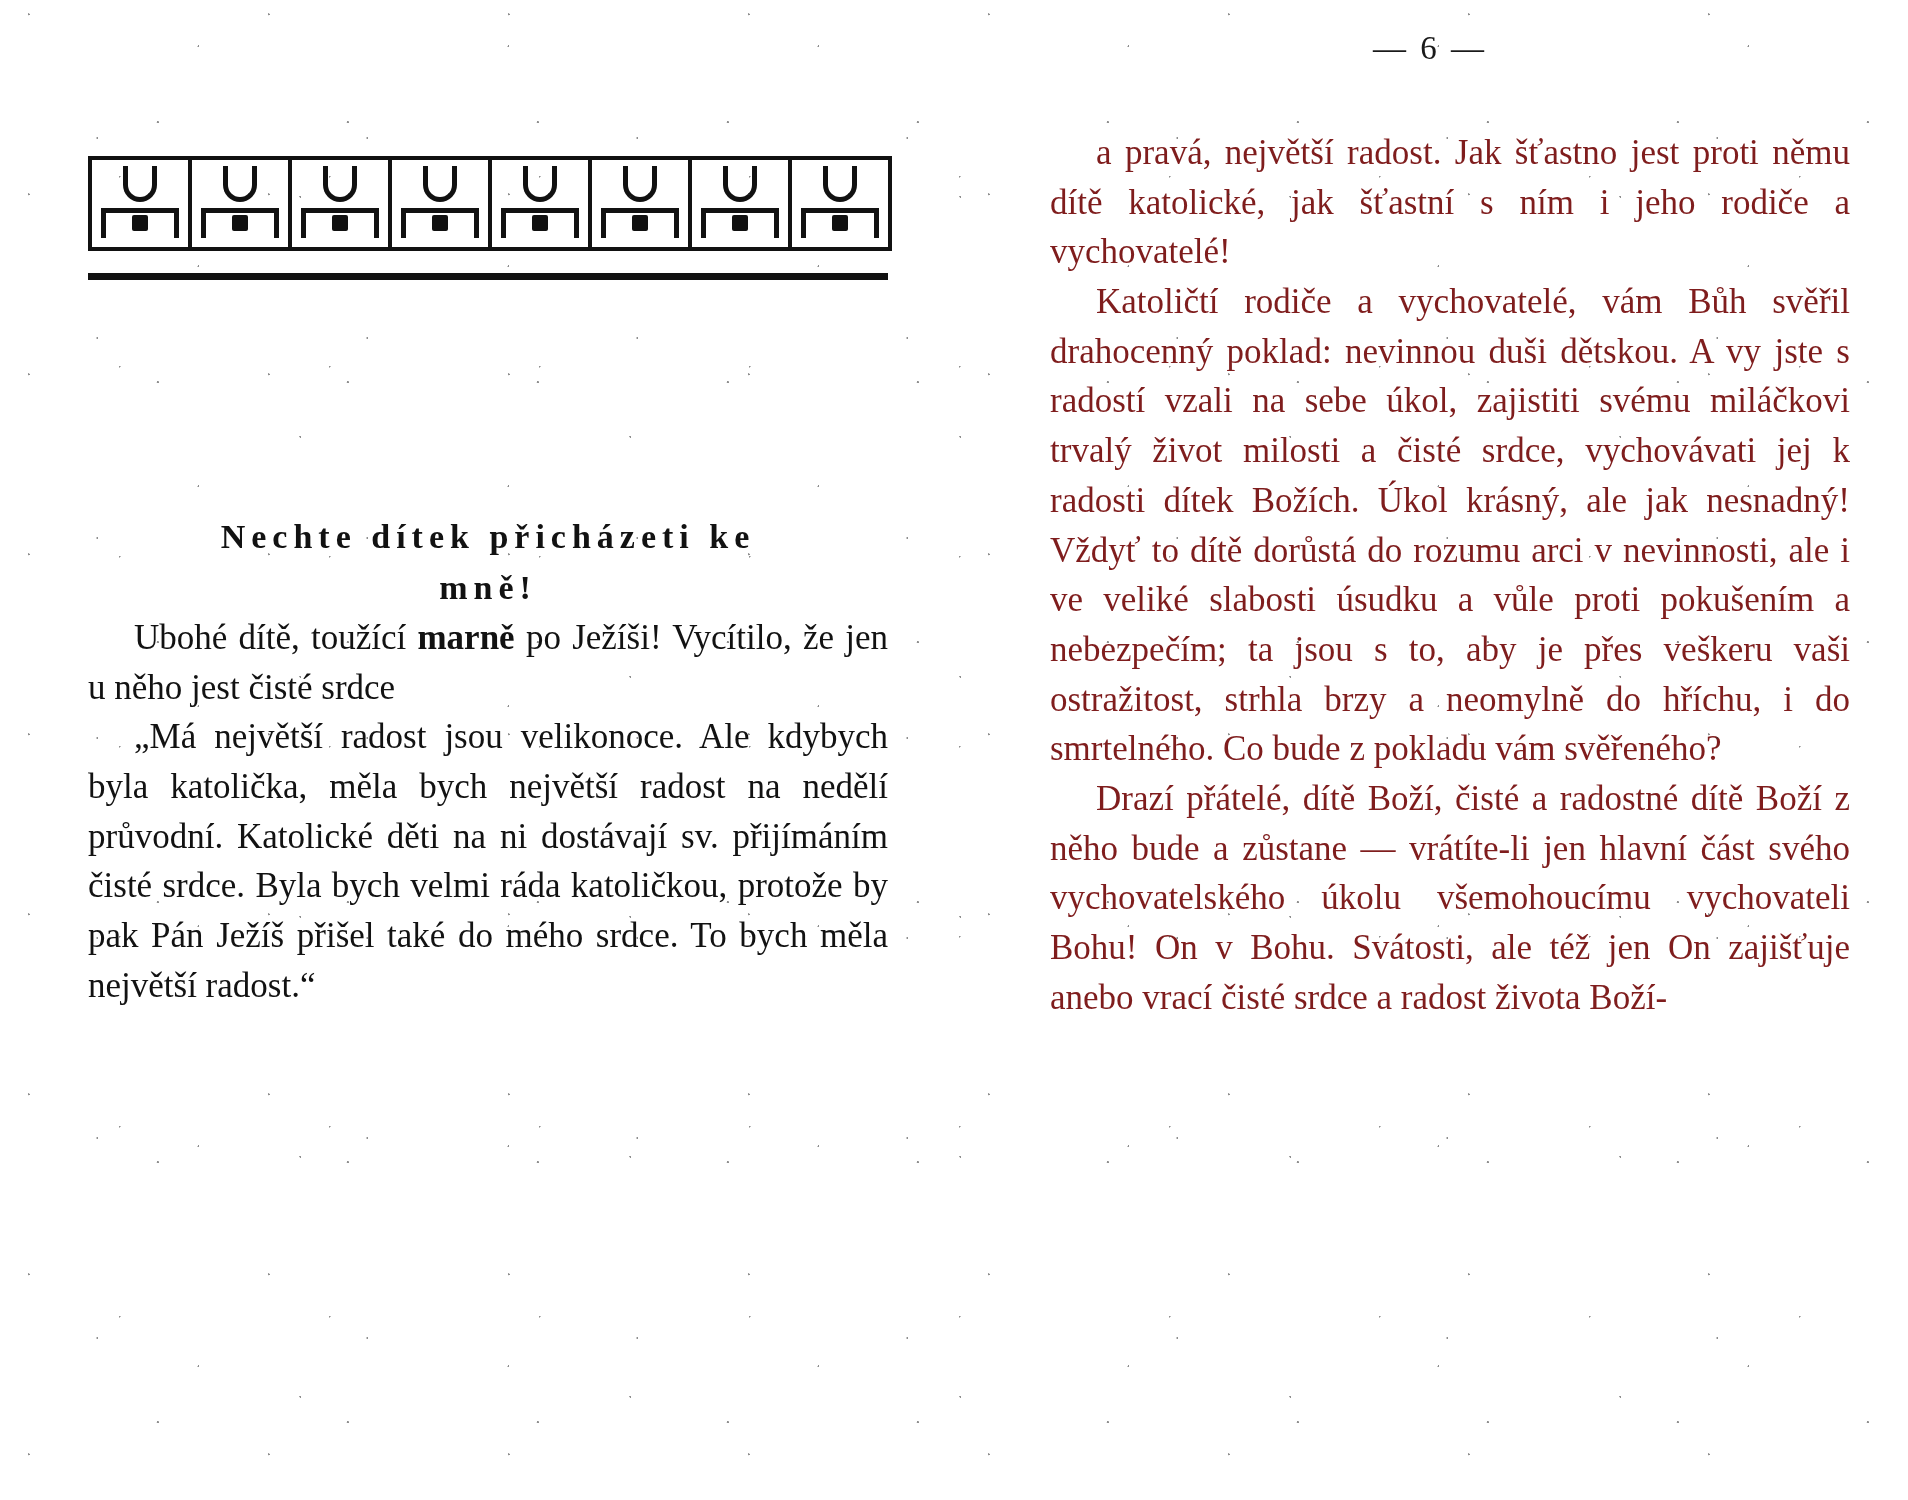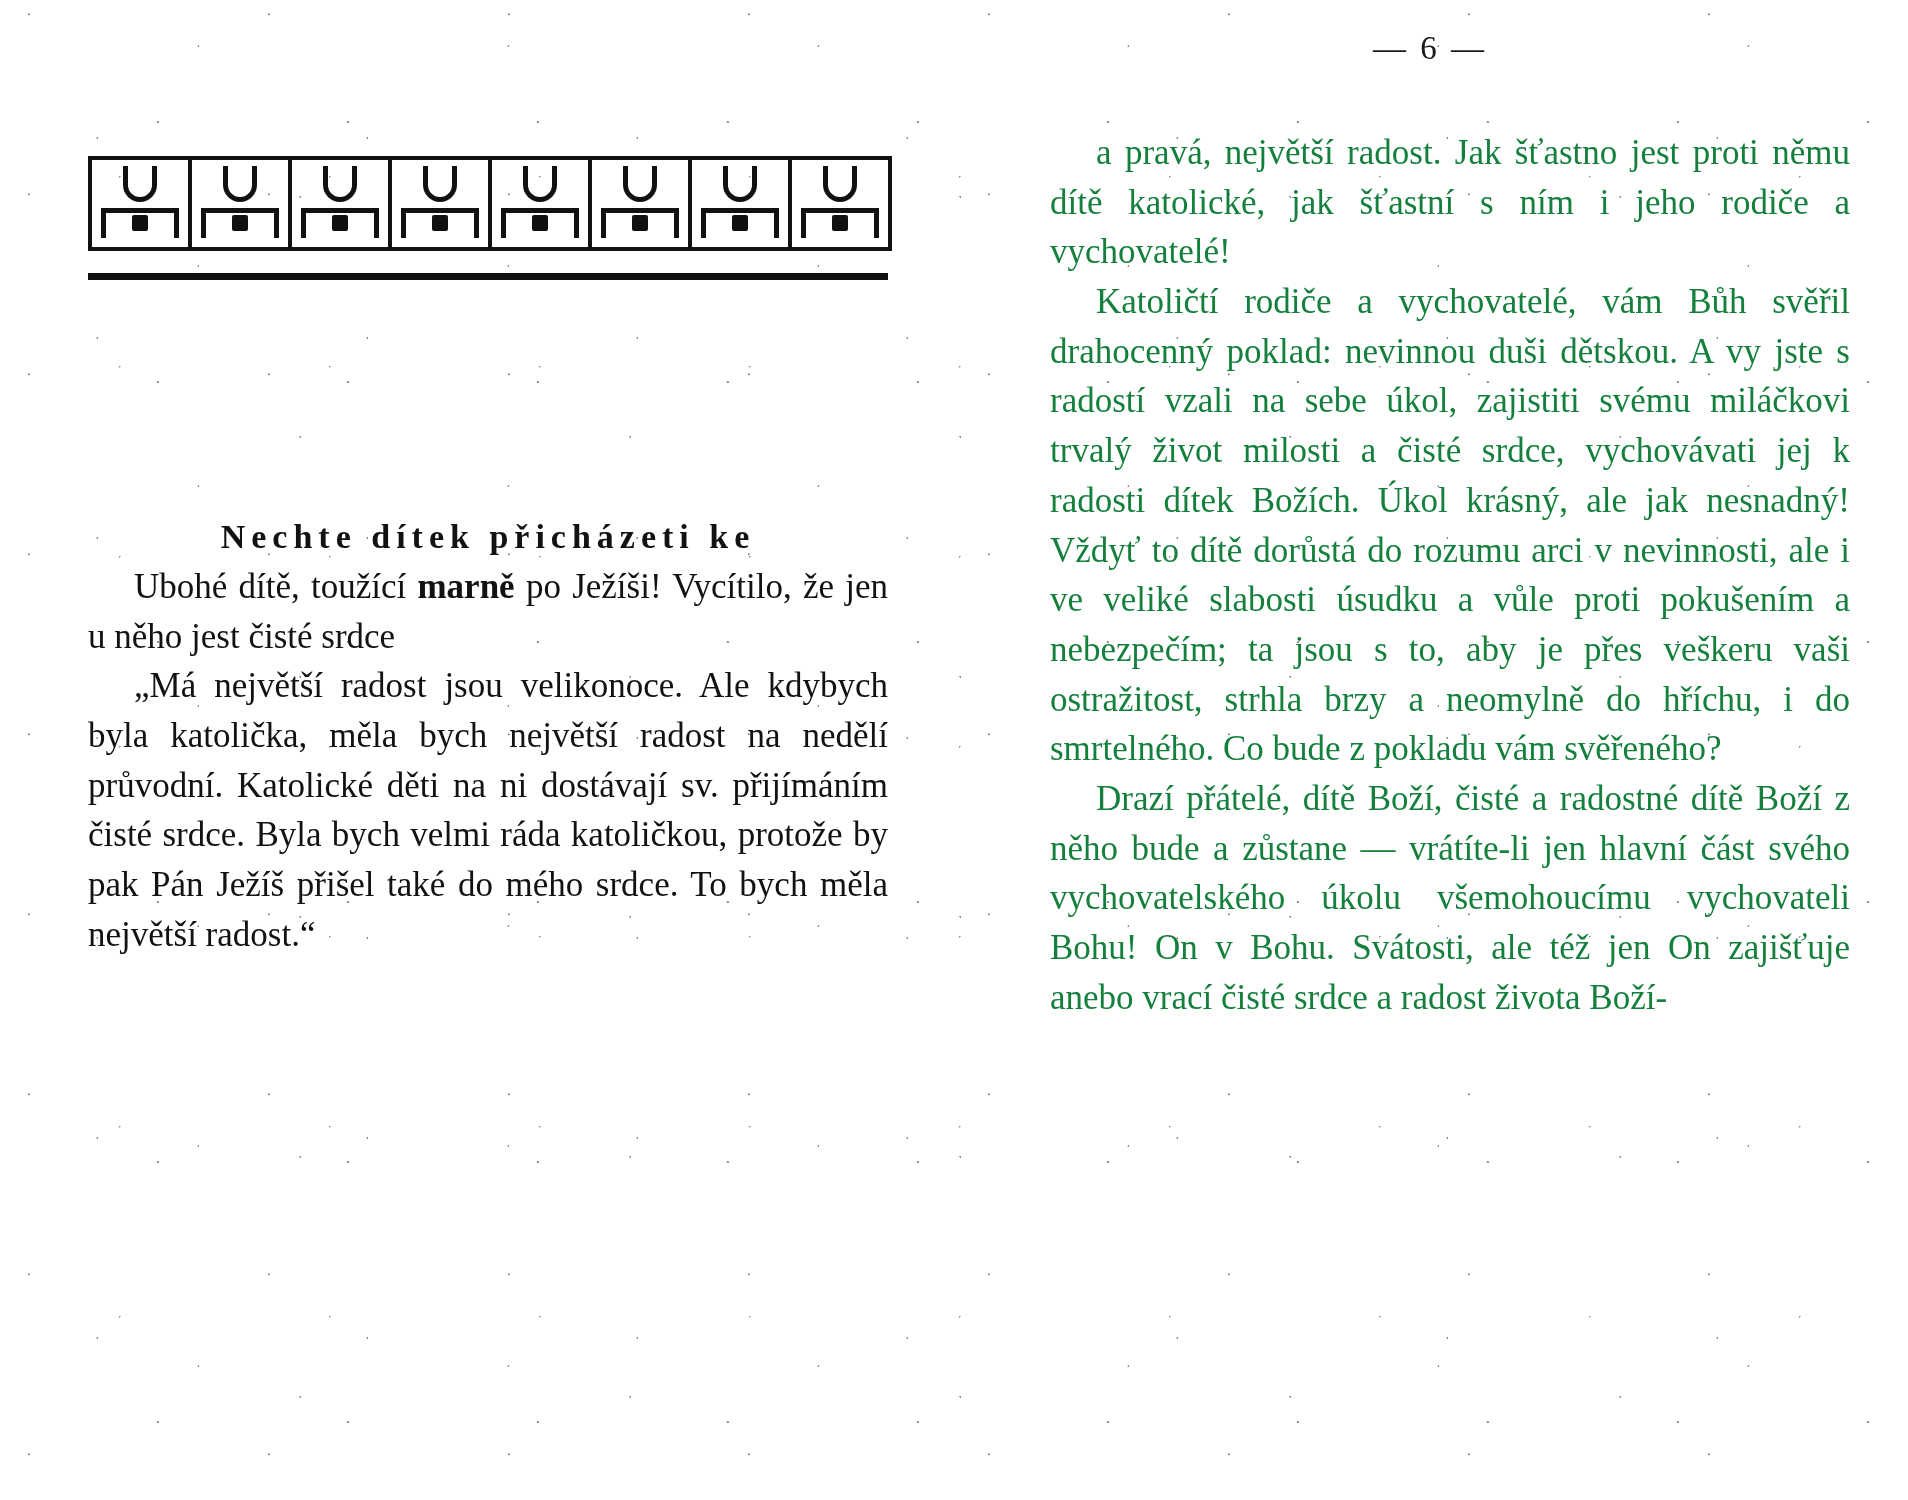--- a/index.html
+++ b/index.html
@@ -133,21 +133,21 @@
     top: 128px;
     width: 800px;
   }
   .col-right p {
     margin: 0;
     font-size: 35px;
     line-height: 1.42;
     text-align: justify;
     text-indent: 46px;
     font-family: "Liberation Serif", serif;
-    color: #15803d;
+    color: #7f1d1d;
   }
   .col-right b { font-weight: normal; }
 
   
   .speckles {
     position: absolute;
     inset: 0;
     pointer-events: none;
     opacity: .55;
     background-image:
@@ -194,20 +194,21 @@
           </div>
         <div class="orn-cell">
             <span class="orn-inner"></span>
           </div>
       </div>
       <div class="orn-rule"></div>
     </div>
 
     <div class="art-title">
       <span>Nechte dítek přicházeti ke</span>
+      <span class="line2">mně!</span>
     </div>
 
     <div class="body-text">
       <p>
         <span>Ubohé dítě, toužící <b>marně</b> po Ježíši! Vycítilo, že jen u něho jest čisté srdce</span>
       </p>
       <p>
         <span>„Má největší radost jsou velikonoce. Ale kdybych byla katolička, měla bych největší radost na nedělí průvodní. Katolické děti na ni dostávají sv. přijímáním čisté srdce. Byla bych velmi ráda katoličkou, protože by pak Pán Ježíš přišel také do mého srdce. To bych měla největší radost.“</span>
       </p>
     </div>

